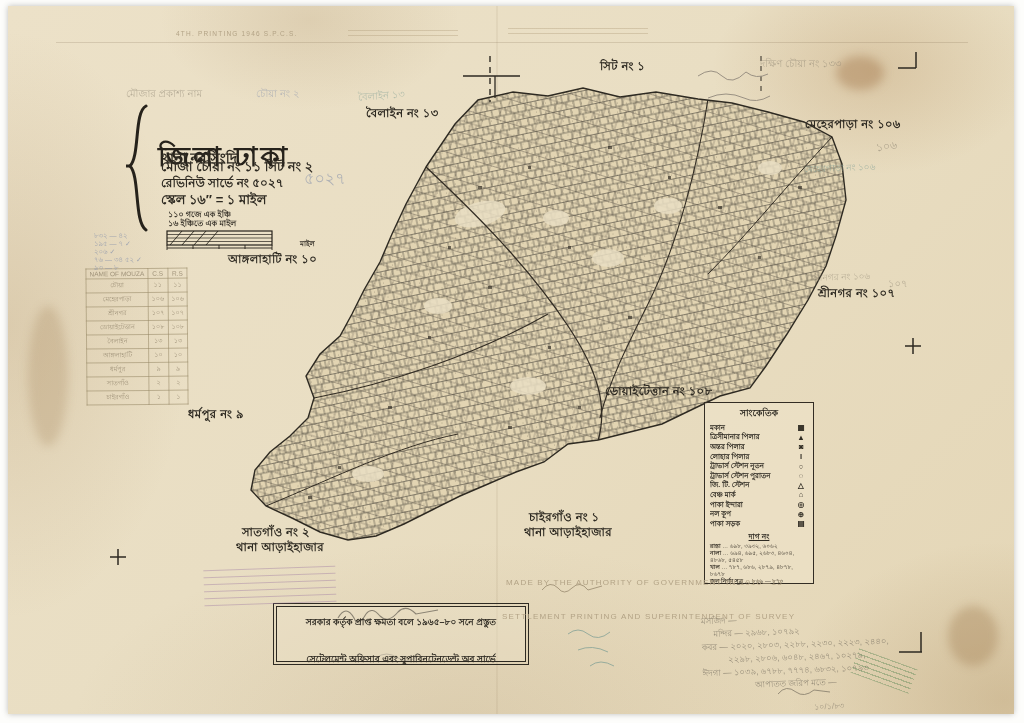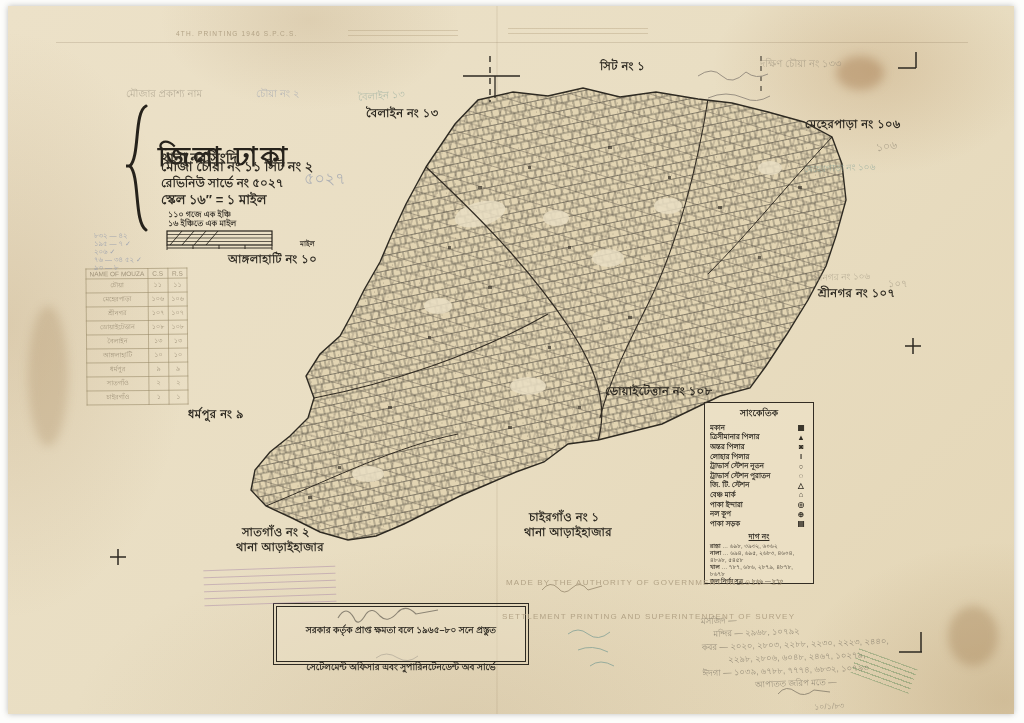--- a/index.html
+++ b/index.html
@@ -28,21 +28,21 @@
       background:rgba(238,228,202,.55);padding:3px 5px 2px 5px;box-sizing:border-box;color:#2e2a22;}
   .legend-head{text-align:center;font-size:9px;font-weight:700;margin-bottom:2px;}
   .legend-row{display:flex;align-items:center;height:9.6px;font-size:7px;font-weight:700;}
   .legend-row .t{flex:1;white-space:nowrap;overflow:hidden;}
   .legend-row .s{width:14px;text-align:center;font-size:7.5px;}
   .plot-head{text-align:center;font-size:7.5px;font-weight:700;text-decoration:underline;margin-top:2px;}
   .plot-row{font-size:5.8px;line-height:7px;color:#3a342a;white-space:normal;}
   .plot-row b{font-weight:700;}
   .stamp-box{left:268px;top:600px;width:250px;height:56px;border:1.8px solid #2e2a22;
      outline:1px solid #2e2a22;outline-offset:2px;background:rgba(238,228,202,.4);
-     text-align:center;box-sizing:border-box;padding-top:16px;}
+     text-align:center;box-sizing:border-box;padding-top:8px;}
   .stamp-line{font-size:9px;font-weight:700;color:#2e2a22;white-space:nowrap;}
   .mouza-table{border-collapse:collapse;font-size:6.5px;color:#a2957c;transform:rotate(-.5deg);}
   .mouza-table th,.mouza-table td{border:.5px solid rgba(150,135,100,.55);padding:1px 3px;
      font-weight:400;white-space:nowrap;text-align:center;}
   .stripes-purple{background:repeating-linear-gradient(180deg, rgba(148,108,158,.5) 0 1.4px, transparent 1.4px 7px);}
   .stripes-green{background:repeating-linear-gradient(180deg, rgba(96,138,88,.55) 0 1.2px, transparent 1.2px 5px);}
   .stripes-faint{background:repeating-linear-gradient(180deg, rgba(170,150,115,.5) 0 1px, transparent 1px 5px);}
   .fold-v{left:488px;top:0;width:2px;height:708px;background:linear-gradient(90deg,transparent,rgba(120,98,66,.16),transparent);}
   .rule-h{left:48px;top:36px;width:912px;height:1px;background:rgba(110,90,60,.18);}
   .stain{border-radius:50%;filter:blur(5px);}

